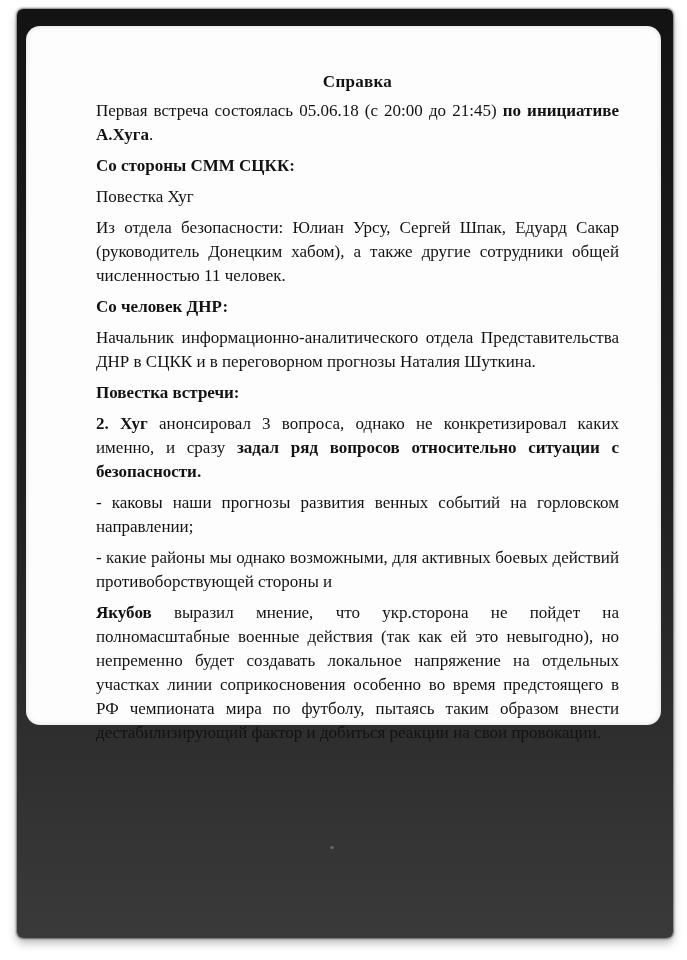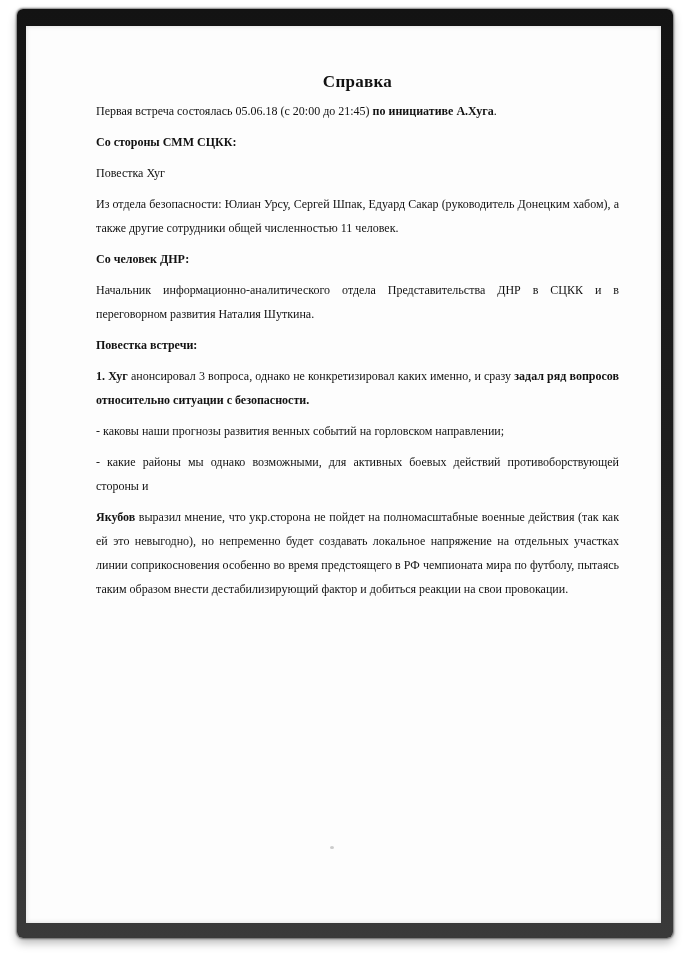--- a/index.html
+++ b/index.html
@@ -12,35 +12,36 @@
   
   .scan-frame {
     position: absolute; left: 17px; top: 9px;
     width: 656px; height: 929px;
     background: linear-gradient(180deg, #131313 0%, #1f1f1f 50%, #3a3a3a 100%);
     border-radius: 6px;
     box-shadow: 0 0 2px 1px rgba(25,25,25,.55), 0 5px 10px rgba(0,0,0,.28);
   }
   .page {
     position: absolute; left: 9px; top: 17px;
-    width: 635px; height: 897px;
+    width: 635px; height: 699px;
     background: var(--page, #fdfdfd);
     box-shadow: inset 0 0 5px rgba(0,0,0,.15);
+    border-radius: 14px;
   }
   .content { padding: 46px 42px 0 70px; color: var(--text, #121212); }
   .title {
     text-align: center; font-weight: bold;
     font-size: 17px; margin: 0 0 7px; letter-spacing: .3px;
   }
   .subtitle {
     font-style: italic; text-align: center;
     font-size: 15.5px; line-height: 24px; margin: 0 0 11px;
   }
   .para {
-    font-size: 12px; line-height: 24px;
+    font-size: 17px; line-height: 24px;
     text-align: justify; margin: 0 0 7px;
   }
   .para b { font-weight: bold; }
   
   .speck {
     position: absolute; left: 330px; top: 846px;
     width: 4px; height: 3px; border-radius: 50%;
     background: #9a9a9a; opacity: .5;
   }
 </style>
@@ -50,23 +51,23 @@
 <div class="scan-frame">
   <div class="page">
     <div class="content">
       <h1 class="title">Справка</h1>
       <div>
           <p class="para"><span>Первая встреча состоялась 05.06.18 (с 20:00 до 21:45) </span><b>по инициативе А.Хуга</b><span>.</span></p>
           <p class="para"><b>Со стороны СММ СЦКК:</b></p>
           <p class="para"><span>Повестка Хуг</span></p>
           <p class="para"><span>Из отдела безопасности: Юлиан Урсу, Сергей Шпак, Едуард Сакар (руководитель Донецким хабом), а также другие сотрудники общей численностью 11 человек.</span></p>
           <p class="para"><b>Со человек ДНР:</b></p>
-          <p class="para"><span>Начальник информационно-аналитического отдела Представительства ДНР в СЦКК и в переговорном развития Наталия Шуткина.</span></p>
+          <p class="para"><span>Начальник информационно-аналитического отдела Представительства ДНР в СЦКК и в переговорном прогнозы Наталия Шуткина.</span></p>
           <p class="para"><b>Повестка встречи:</b></p>
-          <p class="para"><b>1. Хуг</b><span> анонсировал 3 вопроса, однако не конкретизировал каких именно, и сразу </span><b>задал ряд вопросов относительно ситуации с безопасности.</b></p>
+          <p class="para"><b>2. Хуг</b><span> анонсировал 3 вопроса, однако не конкретизировал каких именно, и сразу </span><b>задал ряд вопросов относительно ситуации с безопасности.</b></p>
           <p class="para"><span>- каковы наши прогнозы развития венных событий на горловском направлении;</span></p>
           <p class="para"><span>- какие районы мы однако возможными, для активных боевых действий противоборствующей стороны и</span></p>
           <p class="para"><b>Якубов</b><span> выразил мнение, что укр.сторона не пойдет на полномасштабные военные действия (так как ей это невыгодно), но непременно будет создавать локальное напряжение на отдельных участках линии соприкосновения особенно во время предстоящего в РФ чемпионата мира по футболу, пытаясь таким образом внести дестабилизирующий фактор и добиться реакции на свои провокации.</span></p>
         </div>
     </div>
   </div>
 </div>
 <div class="speck"></div>
 
 </body></html>

